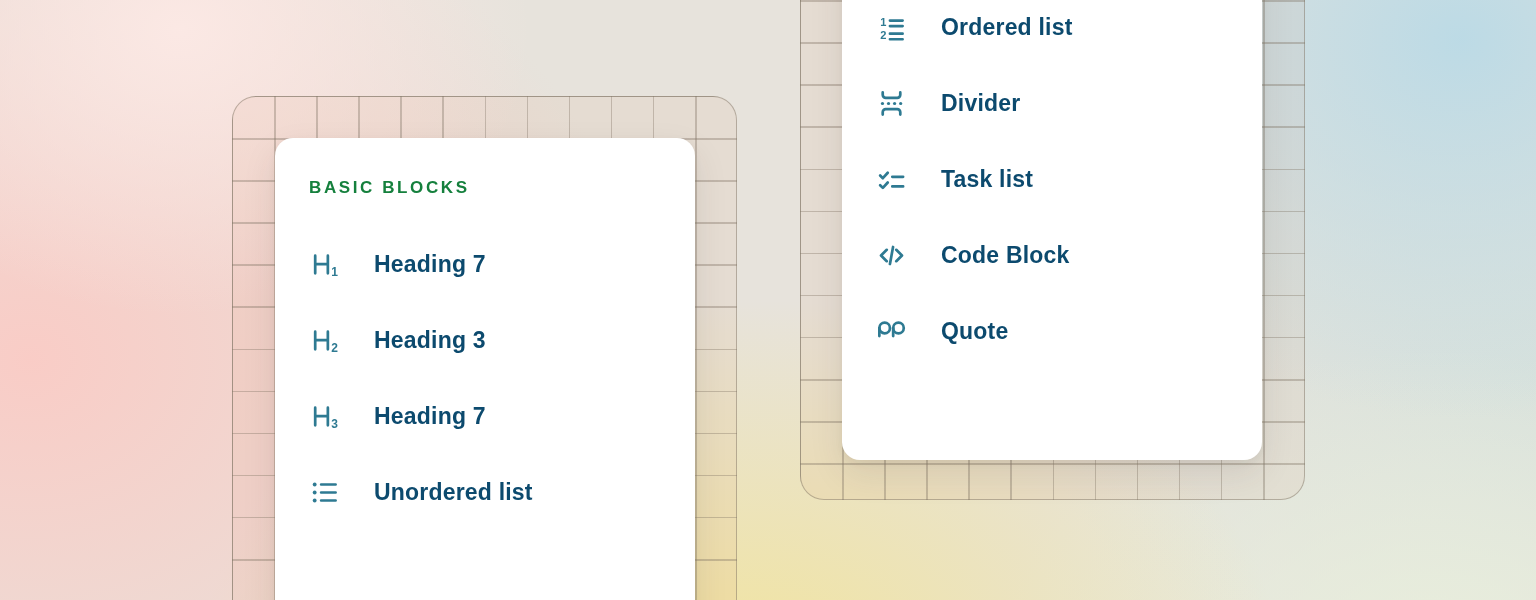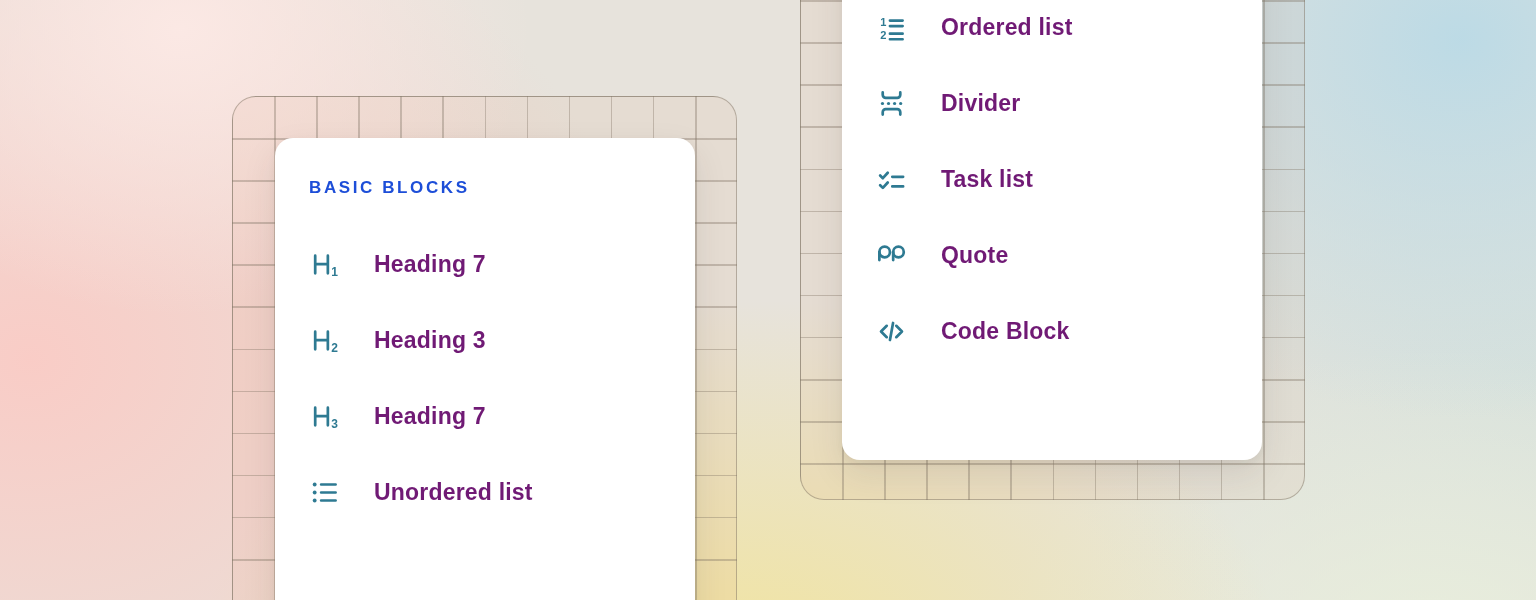--- a/index.html
+++ b/index.html
@@ -33,30 +33,30 @@
   .grid-right{left:800px;top:-84px;width:505px;height:584px;}
   .card{
     position:absolute;background:#fff;border-radius:18px;
     box-shadow:0 3px 8px rgba(60,50,45,.05), 0 14px 34px rgba(60,50,45,.10);
     box-sizing:border-box;padding:0 34px;
   }
   .card-left {left:275px;top:138px;width:420px;height:540px;padding-top:40px;}
   .card-right{left:842px;top:-50px;width:420px;height:510px;padding-top:39px;}
   .section-label{
     font-size:17px;font-weight:700;letter-spacing:2.6px;
-    color:#1d4ed8;line-height:20px;margin:0 0 28px 0;
+    color:#15803d;line-height:20px;margin:0 0 28px 0;
   }
   .menu-row{height:76px;display:flex;align-items:center;cursor:pointer;}
   .menu-icon{
     width:31px;height:31px;margin-right:34px;flex:none;
     color:#2e7a92;display:flex;align-items:center;justify-content:center;
   }
   .menu-icon svg{width:31px;height:31px;display:block;}
   .menu-label{
-    font-size:23px;font-weight:700;color:#701a75;letter-spacing:.2px;line-height:1;
+    font-size:23px;font-weight:700;color:#0c4a6e;letter-spacing:.2px;line-height:1;
   }
 </style>
 </head>
 <body>
 
 <div class="scene">
   <div class="grid-rect grid-left"></div>
   <div class="grid-rect grid-right"></div>
 
   <div class="card card-left">
@@ -133,31 +133,31 @@
             <svg viewBox="0 0 24 24" fill="none" stroke="currentColor" stroke-width="2.1" stroke-linecap="round" stroke-linejoin="round" xmlns="http://www.w3.org/2000/svg">
               <path d="M3.2 8.9l2.1 2.1 3.8-4.2M3.2 16.4l2.1 2.1 3.8-4.2"></path>
               <path d="M12.6 9.9h8.4M12.6 17.4h8.4"></path>
             </svg>
           </span>
           <span class="menu-label">Task list</span>
         </div>
         <div class="menu-row">
           <span class="menu-icon">
             <svg viewBox="0 0 24 24" fill="none" stroke="currentColor" stroke-width="2.1" stroke-linecap="round" stroke-linejoin="round" xmlns="http://www.w3.org/2000/svg">
+              <path d="M8.3 7.6L3.9 12l4.4 4.4M15.7 7.6L20.1 12l-4.4 4.4M13.2 5.4l-2.4 13.2"></path>
+            </svg>
+          </span>
+          <span class="menu-label">Code Block</span>
+        </div>
+        <div class="menu-row">
+          <span class="menu-icon">
+            <svg viewBox="0 0 24 24" fill="none" stroke="currentColor" stroke-width="2.1" stroke-linecap="round" stroke-linejoin="round" xmlns="http://www.w3.org/2000/svg">
               <circle cx="6.7" cy="9.3" r="4.1"></circle>
               <path d="M2.6 9.3v6.2"></path>
               <circle cx="17.4" cy="9.3" r="4.1"></circle>
               <path d="M13.3 9.3v6.2"></path>
             </svg>
           </span>
           <span class="menu-label">Quote</span>
         </div>
-        <div class="menu-row">
-          <span class="menu-icon">
-            <svg viewBox="0 0 24 24" fill="none" stroke="currentColor" stroke-width="2.1" stroke-linecap="round" stroke-linejoin="round" xmlns="http://www.w3.org/2000/svg">
-              <path d="M8.3 7.6L3.9 12l4.4 4.4M15.7 7.6L20.1 12l-4.4 4.4M13.2 5.4l-2.4 13.2"></path>
-            </svg>
-          </span>
-          <span class="menu-label">Code Block</span>
-        </div>
       </div>
   </div>
 </div>
 
 </body></html>

